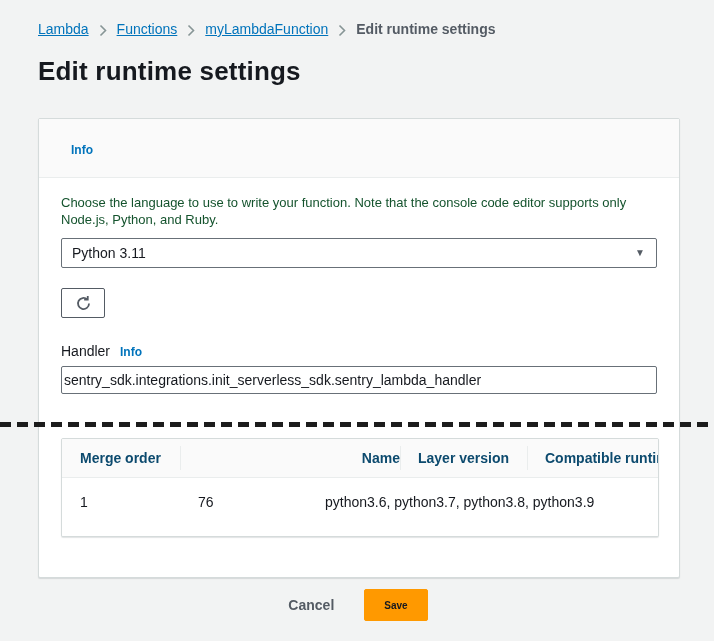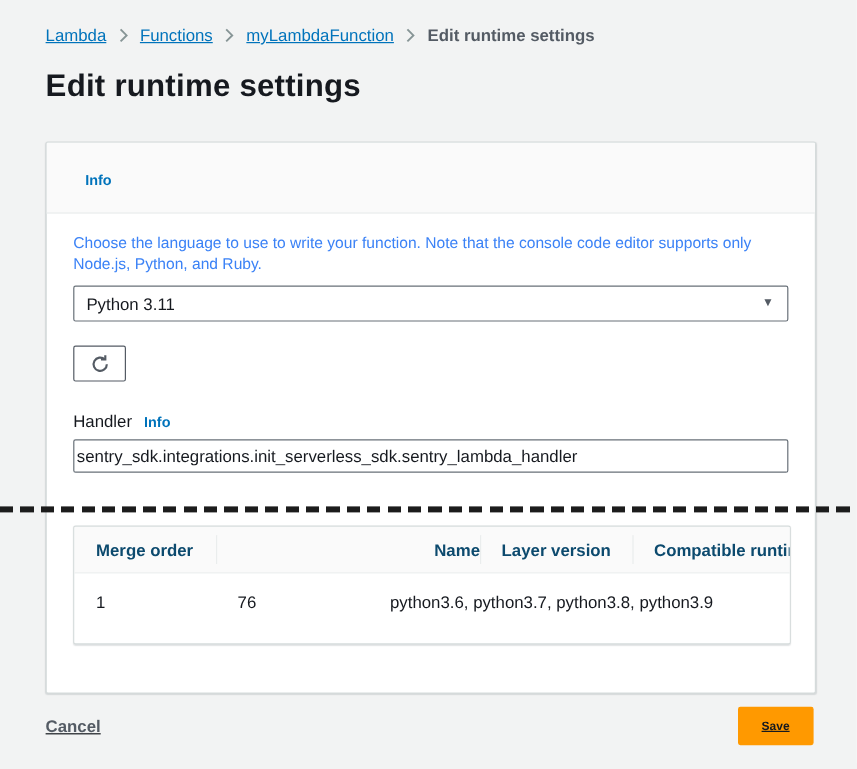--- a/index.html
+++ b/index.html
@@ -8,21 +8,21 @@
     position: relative;
     background: #f2f3f3;
     font-family: "Liberation Sans", "DejaVu Sans", sans-serif;
     color: #16191f;
     overflow: hidden;
   }
 
   
   .breadcrumb {
     position: absolute; left: 38px; top: 21px;
-    display: flex; align-items: center; gap: 9px;
+    display: flex; align-items: flex-end; gap: 9px;
     font-size: 14px; line-height: 16px;
   }
   .breadcrumb a {
     color: #0073bb; text-decoration: underline; cursor: pointer;
   }
   .crumb-sep { display: inline-flex; align-items: center; padding: 0 1px; }
   .crumb-current { color: #545b64; font-weight: 700; }
 
   
   .page-title {
@@ -47,21 +47,21 @@
   .card-title { font-size: 18px; font-weight: 700; color: #16191f; }
   .info-link {
     font-size: 12px; font-weight: 700; color: #0073bb;
     margin-left: 10px; cursor: pointer; text-decoration: none;
     position: relative; top: 2px;
   }
   .card-body { padding: 14px 22px 0 22px; }
 
   .field-label { font-size: 14px; line-height: 18px; color: #16191f; }
   .field-desc {
-    font-size: 13px; line-height: 17px; color: #3b82f6;
+    font-size: 13px; line-height: 17px; color: #14532d;
     margin: 2px 0 10px 0; max-width: 598px;
   }
 
   .select-box {
     position: relative; width: 596px; height: 30px;
     border: 1px solid #687078; border-radius: 2px; background: #fff;
     font-size: 14px; line-height: 28px; padding: 0 32px 0 10px;
     cursor: pointer; user-select: none;
   }
   .select-caret {
@@ -116,21 +116,21 @@
   .snip-line {
     position: absolute; left: 0; top: 422px; width: 714px; height: 5px;
     background: repeating-linear-gradient(90deg,
       #1c1c1c 0, #1c1c1c 11px, transparent 11px, transparent 17px);
     z-index: 10;
   }
 
   
   .footer {
     position: absolute; left: 38px; top: 589px; width: 640px;
-    display: flex; justify-content: space-between; align-items: center; gap: 30px; text-decoration: underline;
+    display: flex; justify-content: center; align-items: center; gap: 30px;
   }
   .btn-link {
     background: none; border: none; font-family: inherit;
     font-size: 14px; font-weight: 700; color: #545b64; cursor: pointer;
   }
   .btn-primary {
     height: 32px; padding: 0 19px;
     border: 1px solid #ff9900; border-radius: 2px;
     background: #ff9900; color: #16191f;
     font-family: inherit; font-size: 10px; font-weight: 700; cursor: pointer;

